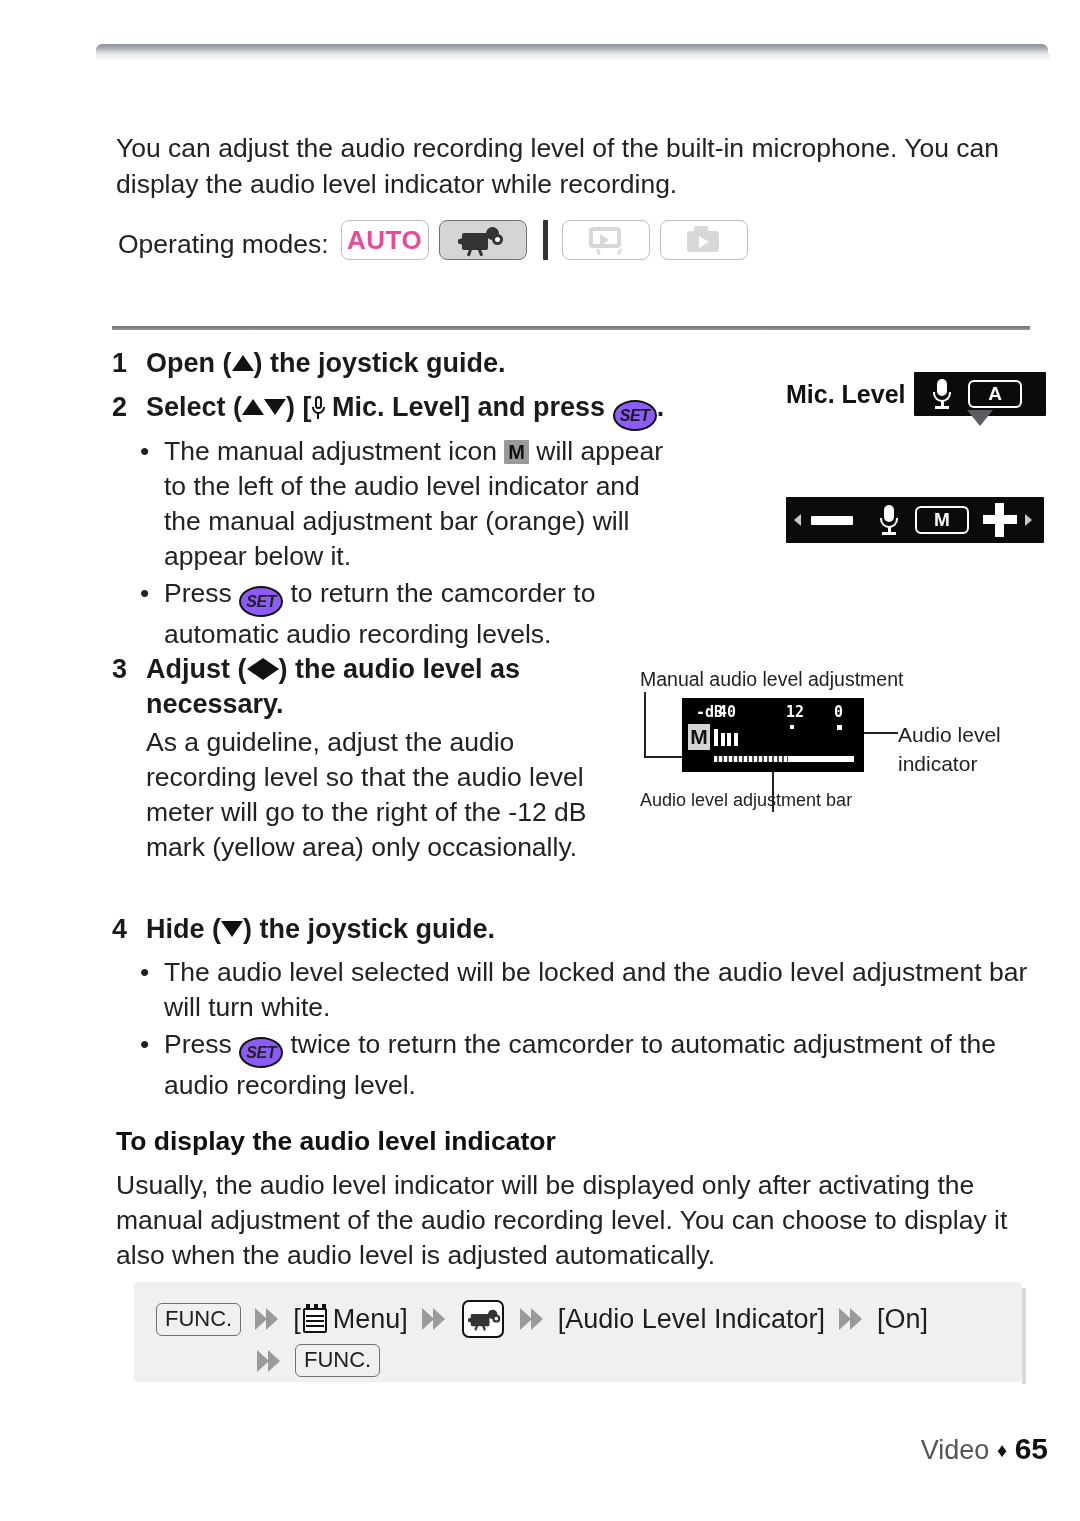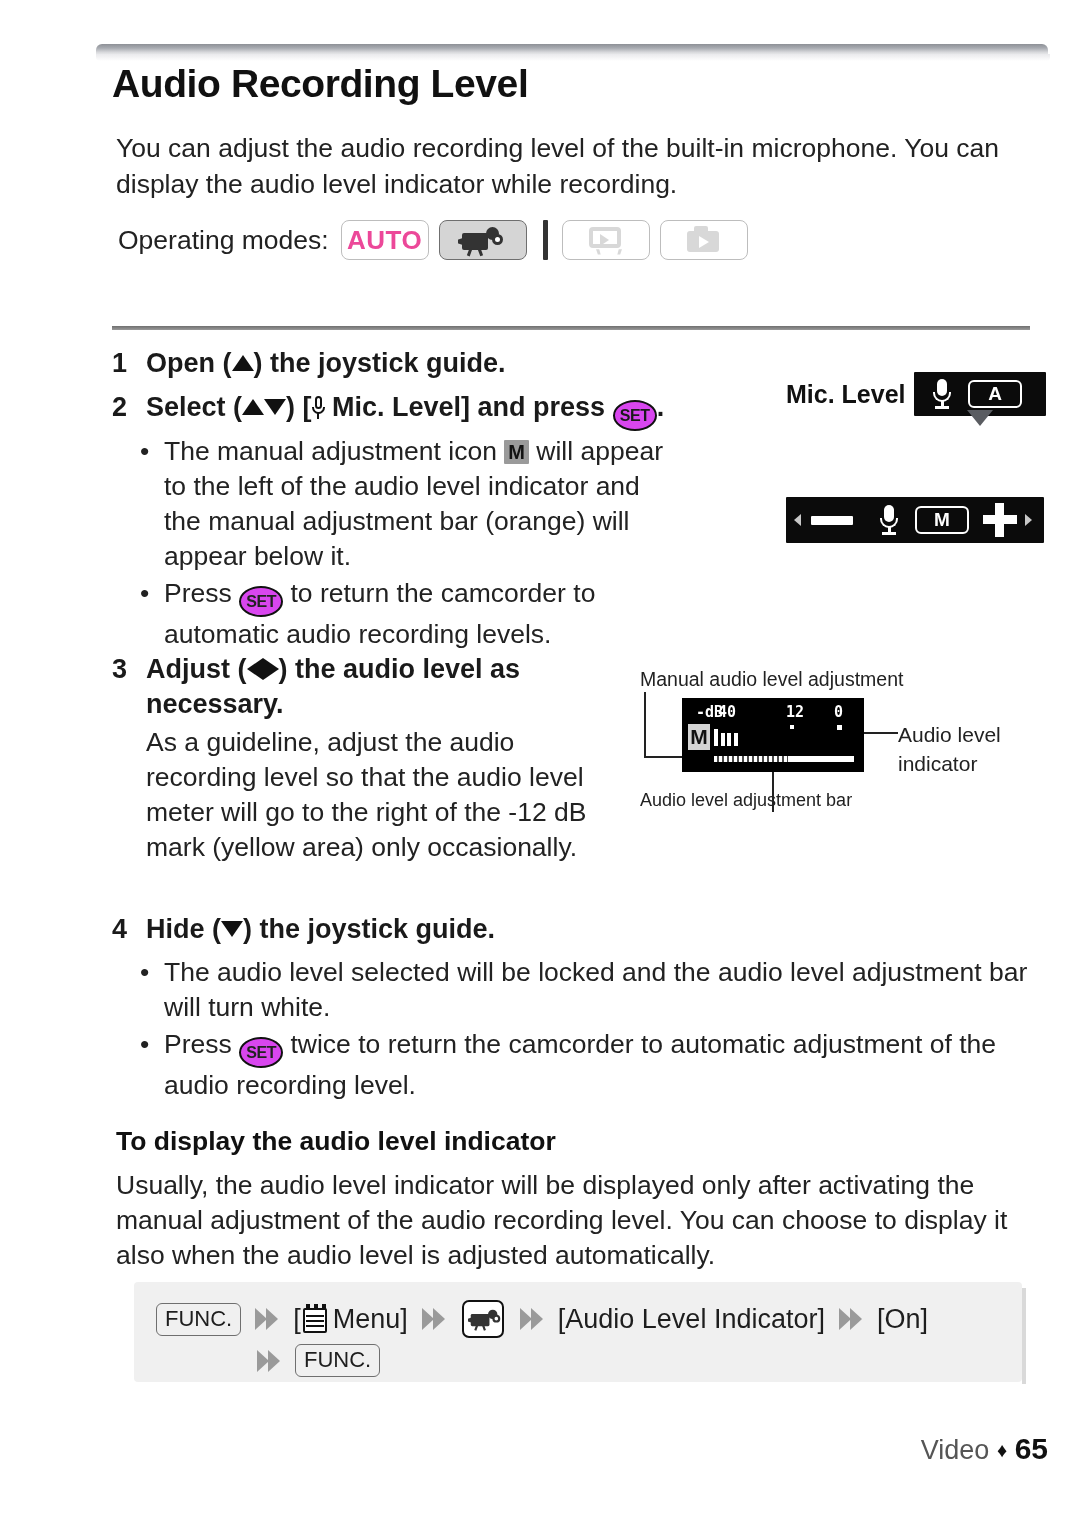--- a/index.html
+++ b/index.html
@@ -59,21 +59,21 @@
     font-size: 26.5px;
     line-height: 36px;
     color: #222;
   }
 
   .op-modes {
     position: absolute;
     left: 118px;
     top: 220px;
     display: flex;
-    align-items: center;
+    align-items: flex-end;
     gap: 0px;
     font-size: 26.5px;
   }
   .op-label { margin-right: 12px; color:#222; }
 
   .mode-chip {
     width: 88px;
     height: 40px;
     border: 1.6px solid #bdbdbd;
     border-radius: 8px;
@@ -198,28 +198,29 @@
   }
   .bullet .dot { width: 24px; flex:none; text-align:left; }
   .bullet .bt { flex: 1; }
 
   
   .set-badge {
     display:inline-block;
     width: 44px; height:31px;
     border: 2.5px solid #111;
     border-radius: 50%;
-    background:#d946ef;
+    background:#8b5cf6;
     font-size: 16px;
     font-weight: bold;
     text-align:center;
     line-height: 28px;
     letter-spacing: -0.5px;
     vertical-align: -5px;
     box-sizing: border-box;
+    font-style: italic;
   }
   .m-badge {
     display:inline-block;
     background:#9a9a9a;
     color:#111;
     font-weight:bold;
     font-size:20px;
     line-height:24px;
     padding:0 4px;
     vertical-align: 1px;
@@ -431,21 +432,20 @@
   .footer .pg { color:#111; font-weight:bold; font-size:30px; }
   .footer .dia { color:#111; font-size:20px; vertical-align:2px; }
 </style>
 </head>
 <body>
 
 <div class="page">
 
   <div class="top-bar"></div>
 
-  <div class="h1">Audio Recording Level</div>
 
   <div class="intro">You can adjust the audio recording level of the built-in microphone. You can display the audio level indicator while recording.</div>
 
   <div class="op-modes">
     <span class="op-label">Operating modes:</span>
 
     <div class="mode-chip auto">
       <span>AUTO</span>
     </div>
 

